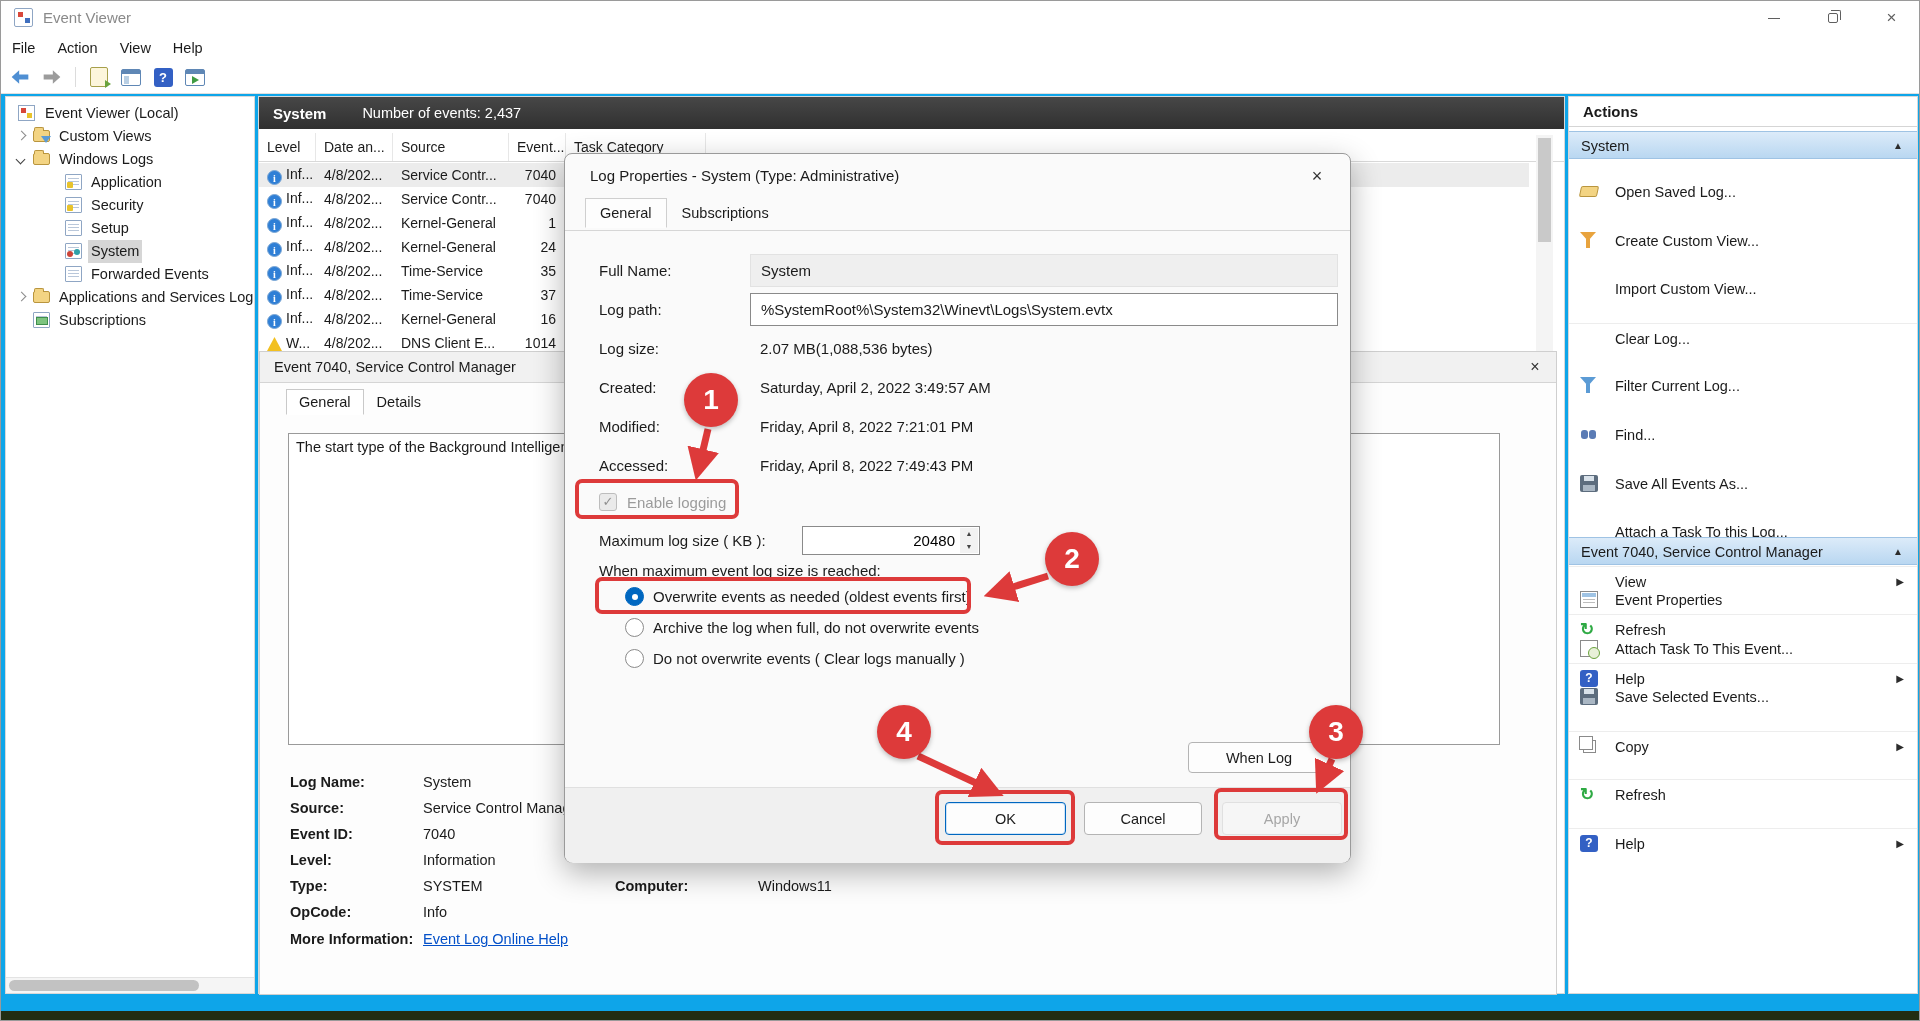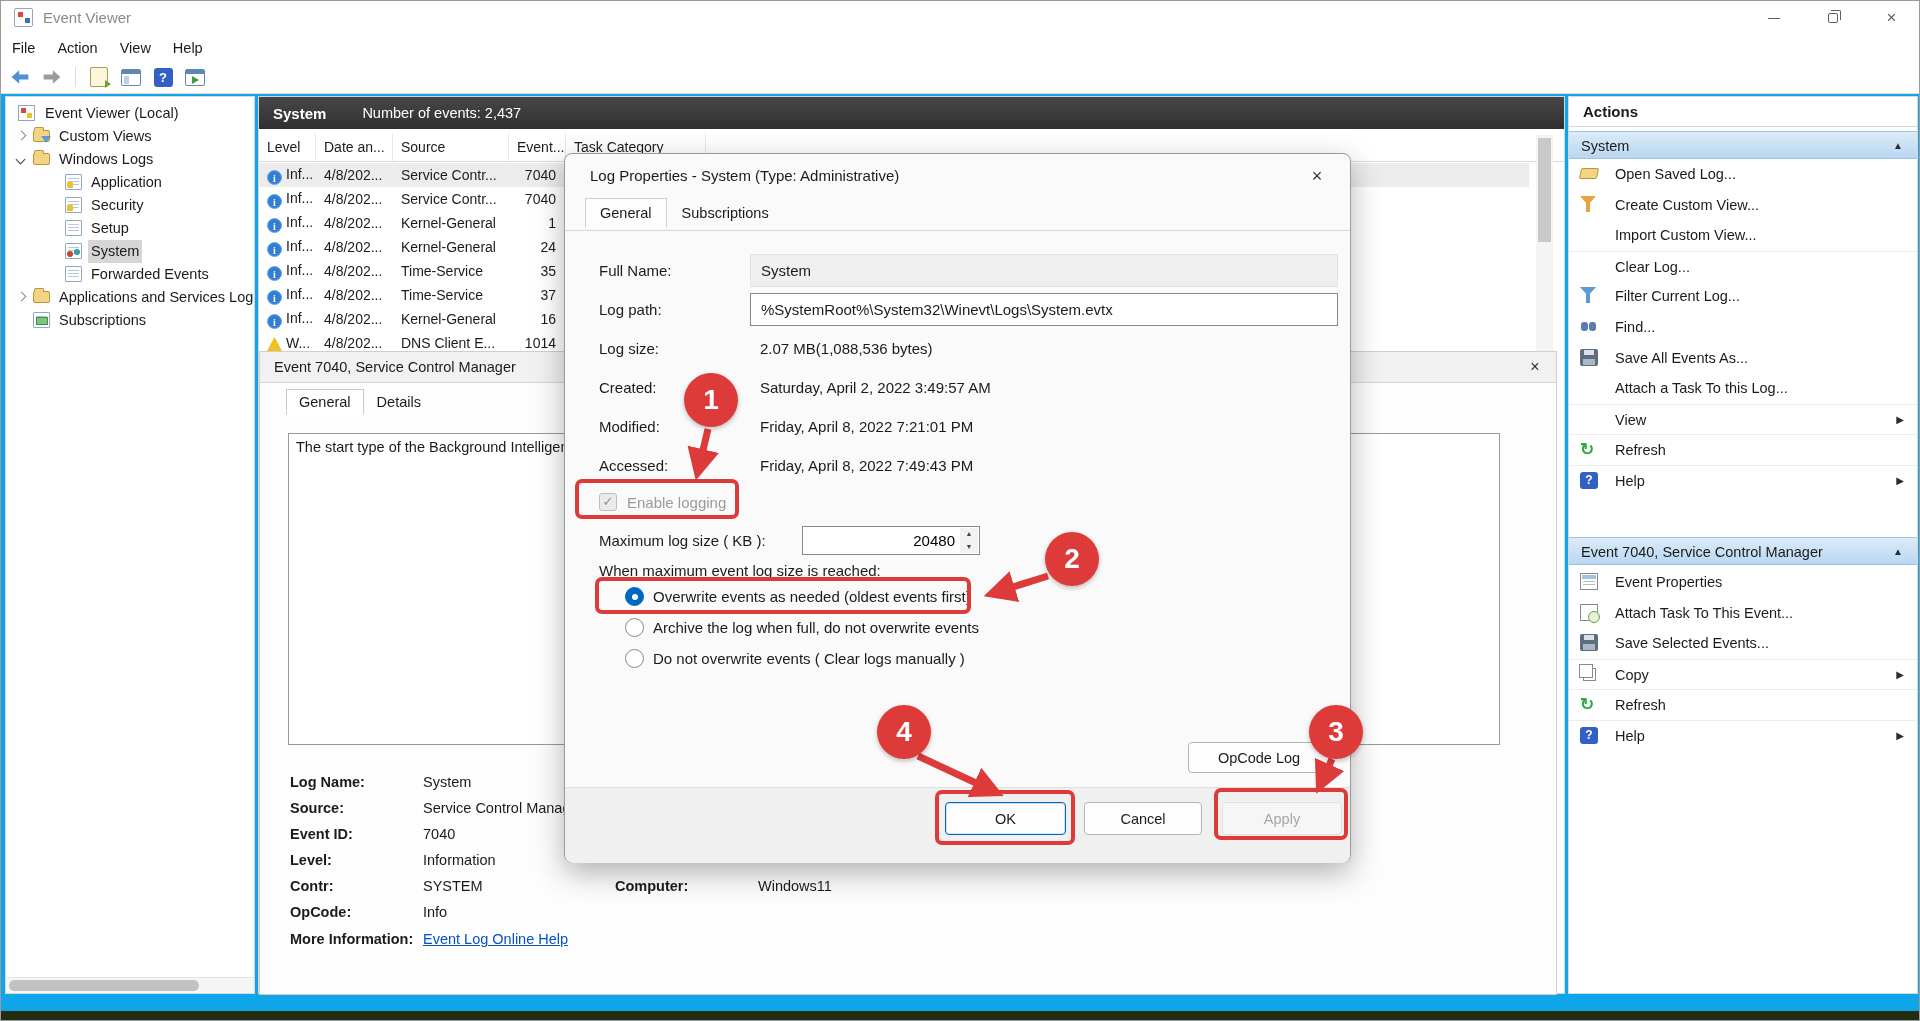--- a/index.html
+++ b/index.html
@@ -123,21 +123,21 @@
   .link { color:#0451c9; text-decoration:underline; }
 
   
   .ap-head { position:absolute; left:0; top:0; width:100%; height:30px; line-height:30px;
              padding-left:14px; font-weight:bold; font-size:15px; border-bottom:1px solid #d5d5d5; }
   .ap-sec-head { position:absolute; left:0; width:100%; height:28px; line-height:28px; padding-left:12px;
                  font-size:14.5px; background:linear-gradient(#dcebf9,#b9d7f1); border-top:1px solid #9fc3e4;
                  border-bottom:1px solid #9fc3e4; }
   .ap-sec-head::after { content:"▲"; position:absolute; right:14px; font-size:10px; color:#2c2c2c; }
   .ap-items { position:absolute; left:0; width:100%; }
-  .ap-item { position:relative; height:30.6px; line-height:30.6px; font-size:14.5px; padding-left:46px; }
+  .ap-item { position:relative; height:30.6px; line-height:30.6px; font-size:14.5px; padding-left:46px;margin-top:18px; }
   .ap-item.sep { border-top:1px solid #ededed; }
   .ap-item .aico { position:absolute; left:11px; top:6px; width:18px; height:17px; }
   .ap-item.has-sub::after { content:"▶"; position:absolute; right:13px; font-size:10px; color:#2c2c2c; }
   .ic-folder-open { background:#f3d483; border:1px solid #b9953e; border-radius:2px; top:9px !important; height:11px !important; transform:skewX(-12deg); }
   .ic-funnel { width:0 !important; height:0 !important; border-left:8px solid transparent; border-right:8px solid transparent; border-top:9px solid #e8a33d; }
   .ic-funnel::after { content:""; position:absolute; left:-2px; top:-2px; width:4px; height:9px; background:#e8a33d; }
   .ic-funnel.blue { border-top-color:#5b9bd5; } .ic-funnel.blue::after { background:#5b9bd5; }
   .ic-props { background:#fff; border:1px solid #8a8a8a; }
   .ic-props::before { content:""; position:absolute; left:1px; top:1px; right:1px; height:4px; background:#9fc3e4; }
   .ic-props::after { content:""; position:absolute; left:2px; top:7px; right:2px; height:6px;
@@ -391,21 +391,21 @@
       </div>
       <div class="ep-fields">
         <span class="fl" style="top:422px;">Log Name:</span>
         <span class="fv" style="top:422px;">System</span>
         <span class="fl" style="top:448px;">Source:</span>
         <span class="fv" style="top:448px;">Service Control Manag</span>
         <span class="fl" style="top:474px;">Event ID:</span>
         <span class="fv" style="top:474px;">7040</span>
         <span class="fl" style="top:500px;">Level:</span>
         <span class="fv" style="top:500px;">Information</span>
-        <span class="fl" style="top:526px;">Contr:</span>
+        <span class="fl" style="top:526px;">Type:</span>
         <span class="fv" style="top:526px;">SYSTEM</span>
         <span class="fl" style="top:526px; left:355px;">Computer:</span>
         <span class="fv" style="top:526px; left:498px;">Windows11</span>
         <span class="fl" style="top:552px;">OpCode:</span>
         <span class="fv" style="top:552px;">Info</span>
         <span class="fl" style="top:579px;">More Information:</span>
         <a class="fv link" style="top:579px;" href="#">Event Log Online Help</a>
       </div>
     </div>
   </div>
@@ -479,21 +479,21 @@
 
     <span class="drow-label" style="top:408px;">When maximum event log size is reached:</span>
 
     <span class="radio checked" style="top:433px;"></span>
     <span class="radio-label" style="top:434px;">Overwrite events as needed (oldest events first)</span>
     <span class="radio" style="top:464px;"></span>
     <span class="radio-label" style="top:465px;">Archive the log when full, do not overwrite events</span>
     <span class="radio" style="top:495px;"></span>
     <span class="radio-label" style="top:496px;">Do not overwrite events ( Clear logs manually )</span>
 
-    <button class="btn clearlog">OpCode Log</button>
+    <button class="btn clearlog">When Log</button>
 
     <div class="dlg-footer"></div>
     <button class="btn ok">OK</button>
     <button class="btn cancel">Cancel</button>
     <button class="btn apply" disabled="">Apply</button>
   </div>
 
   <div class="anno-box" style="left:574px; top:478px; width:164px; height:40px;"></div>
   <div class="anno-box" style="left:594px; top:576px; width:376px; height:37px;"></div>
   <div class="anno-box" style="left:1213px; top:787px; width:134px; height:52px;"></div>

